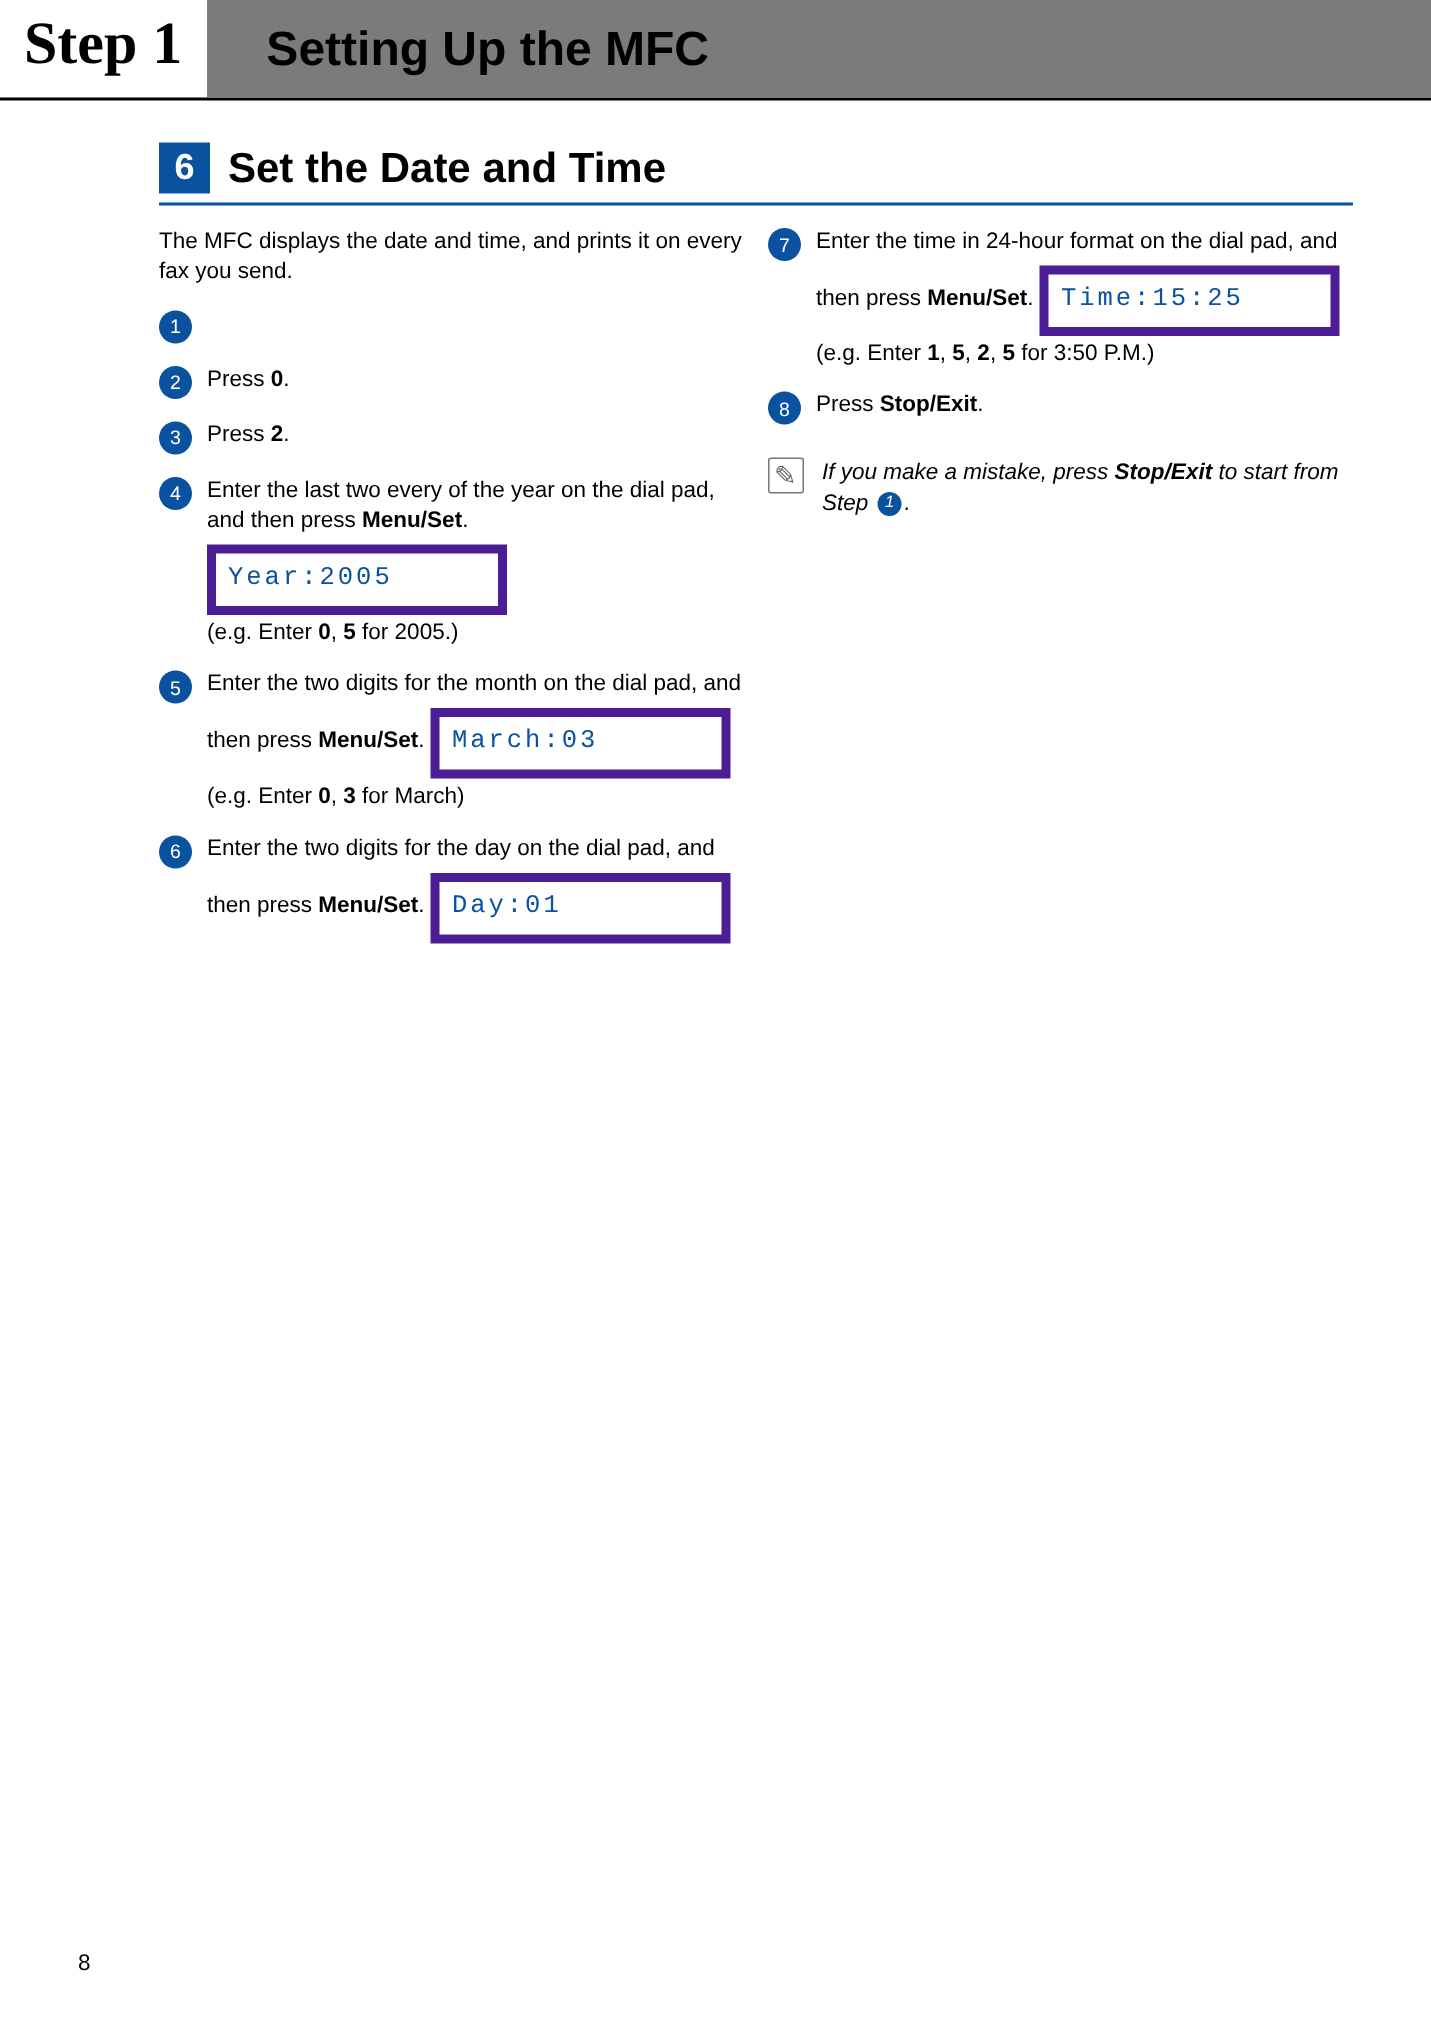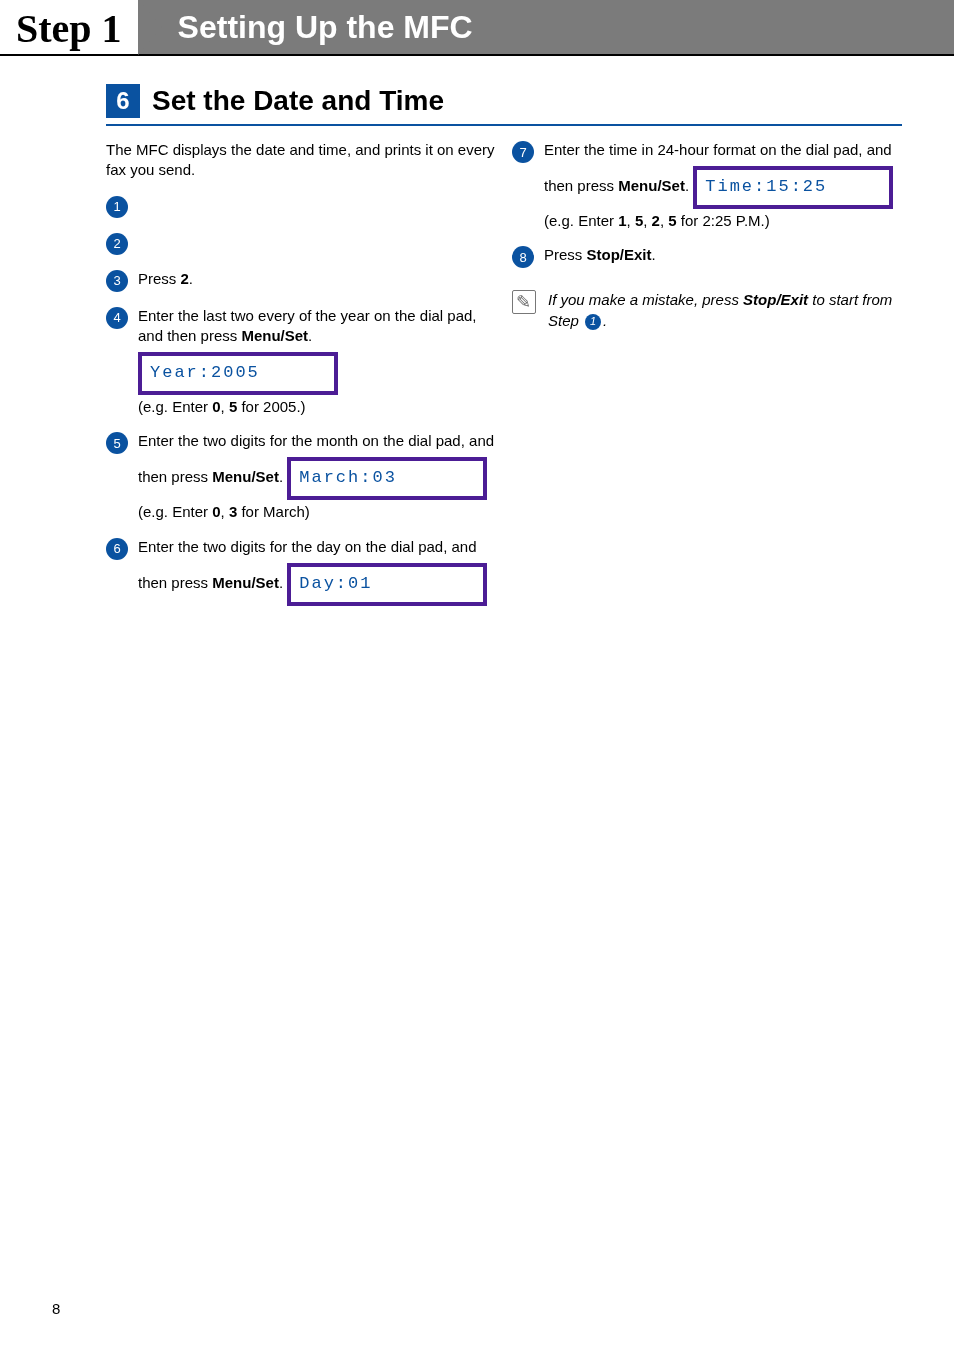--- a/index.html
+++ b/index.html
@@ -9,21 +9,21 @@
     height: 1351px;
     background: #fff;
     position: relative;
     color: #000;
   }
   .header {
     display: flex;
     align-items: stretch;
     background: #fff;
     border-bottom: 2px solid #000;
-    height: 56px;
+    height: 67px;
   }
   .step-label {
     font-family: "Times New Roman", Times, serif;
     font-weight: bold;
     font-size: 40px;
     color: #000;
     padding: 4px 16px 0 16px;
     line-height: 50px;
   }
   .chevron {
@@ -35,21 +35,21 @@
     align-self: center;
     margin-right: -24px;
     z-index: 1;
     position: relative;
   }
   .header-bar {
     background: #7b7b7b;
     flex: 1;
     display: flex;
     align-items: center;
-    color: #ffffff;
+    color: #000000;
     font-size: 32px;
     font-weight: bold;
     padding-left: 40px;
   }
   .content {
     padding: 28px 52px 0 106px;
   }
   .section-head {
     display: flex;
     align-items: center;
@@ -111,21 +111,21 @@
     margin: 0 2px;
     display: inline-flex;
     vertical-align: middle;
   }
   .step-body {
     font-size: 15px;
     line-height: 1.35;
     flex: 1;
   }
   .lcd {
-    border: 4px solid #4c1d95;
+    border: 6px solid #4c1d95;
     font-family: "Courier New", monospace;
     letter-spacing: 2px;
     color: #0a52a0;
     font-size: 17px;
     padding: 6px 8px;
     margin-top: 6px;
     display: inline-block;
     min-width: 200px;
   }
   .eg {
@@ -189,20 +189,23 @@
 
     <div class="col">
       <div class="intro">The MFC displays the date and time, and prints it on every fax you send.</div>
 
       <div class="step">
         <div class="bullet">1</div>
       </div>
 
       <div class="step">
         <div class="bullet">2</div>
+        <div class="step-body">
+          <span>Press </span><b>0</b><span>.</span>
+        </div>
       </div>
 
       <div class="step">
         <div class="bullet">3</div>
         <div class="step-body">
           <span>Press </span><b>2</b><span>.</span>
         </div>
       </div>
 
       <div class="step">
@@ -237,21 +240,21 @@
     </div>
 
     <div class="col">
 
       <div class="step">
         <div class="bullet">7</div>
         <div class="step-body">
           <span>Enter the time in 24-hour format on the dial pad, and then press </span><b>Menu/Set</b><span>.</span>
           <div class="lcd">Time:15:25</div>
           <div class="eg">
-            <span>(e.g. Enter </span><b>1</b><span>, </span><b>5</b><span>, </span><b>2</b><span>, </span><b>5</b><span> for 2:25 P.M.)</span>
+            <span>(e.g. Enter </span><b>1</b><span>, </span><b>5</b><span>, </span><b>2</b><span>, </span><b>5</b><span> for 3:50 P.M.)</span>
           </div>
         </div>
       </div>
 
       <div class="step">
         <div class="bullet">8</div>
         <div class="step-body">
           <span>Press </span><b>Stop/Exit</b><span>.</span>
         </div>
       </div>

